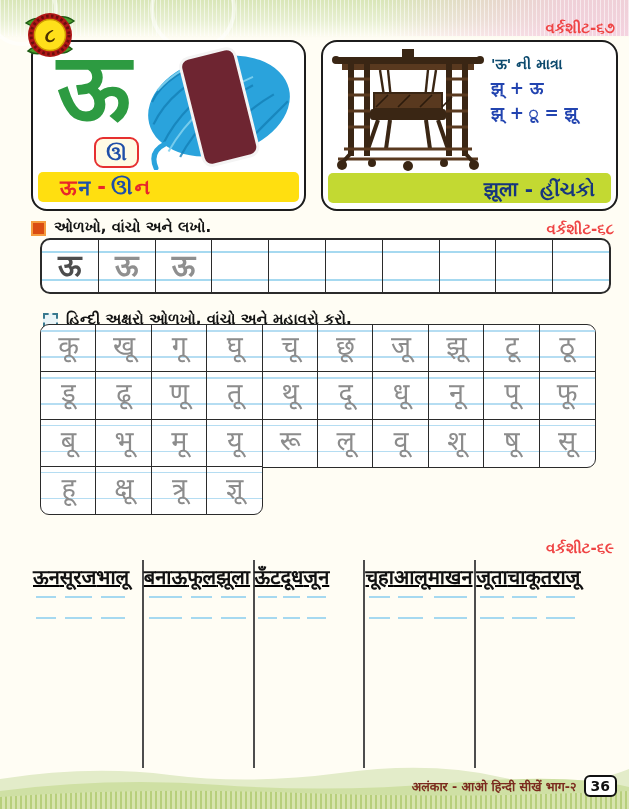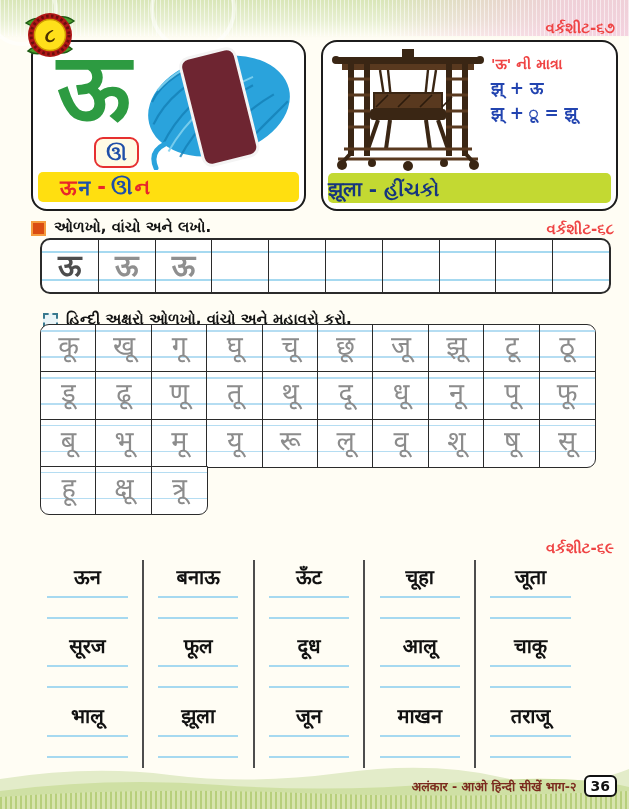--- a/index.html
+++ b/index.html
@@ -30,25 +30,25 @@
           font-weight:700;font-size:20px;color:#1f4fa8;box-sizing:border-box;}
   .yellow-banner{position:absolute;left:5px;right:5px;bottom:7px;height:30px;background:#ffdf10;
           border-radius:5px;display:flex;align-items:center;padding-left:22px;
           font-size:21px;font-weight:700;box-sizing:border-box;}
   .c-red{color:#e8262a;} .c-blue{color:#1f4fa8;}
   .yellow-banner span{margin-right:2px;}
 
   .yarn-img{position:absolute;right:3px;top:4px;}
   .swing-img{position:absolute;left:5px;top:3px;}
 
-  .matra-title{position:absolute;left:168px;top:11px;font-size:14.5px;font-weight:700;color:#ef4444;}
+  .matra-title{position:absolute;left:168px;top:11px;font-size:14.5px;font-weight:700;color:#0c4a6e;}
   .matra-eq{position:absolute;left:168px;font-size:17px;font-weight:700;color:#2244b0;}
   #eq1{top:34px;} #eq2{top:59px;}
   .green-banner{position:absolute;left:5px;right:5px;bottom:6px;height:30px;background:#c3d932;
-          border-radius:5px;display:flex;align-items:center;justify-content:flex-start;
+          border-radius:5px;display:flex;align-items:center;justify-content:flex-end;
           padding-right:16px;font-size:20px;font-weight:700;color:#16357e;box-sizing:border-box;}
 
   .ws{position:absolute;color:#ef4444;font-weight:700;font-size:15px;}
   #ws1{top:19px;right:14px;} #ws2{top:220px;right:15px;} #ws3{top:539px;right:15px;}
 
   .sect{position:absolute;left:31px;display:flex;align-items:flex-start;gap:8px;
         font-size:15px;font-weight:700;color:#131313;}
   #sect1{top:218px;} #sect2{top:310px;padding-left:12px;} #sect3{top:537px;}
   .bullet{width:11px;height:11px;margin-top:3px;flex:none;box-sizing:content-box;}
   #b1{background:#da4c12;border:2px solid #f59b3e;}
@@ -78,21 +78,21 @@
   .lcell span{position:relative;z-index:1;display:block;text-align:center;line-height:42px;
               font-size:27px;color:#8c8c8c;}
   .lr1 .lcell:first-child{border-top-left-radius:9px;}
   .lr1 .lcell:last-child{border-top-right-radius:9px;}
   .lr3 .lcell:last-child{border-bottom-right-radius:9px;}
   .lr4 .lcell:first-child{border-bottom-left-radius:9px;}
   .lr4 .lcell:last-child{border-bottom-right-radius:9px;}
 
   
   .words{position:absolute;left:33px;top:560px;width:552px;height:208px;display:flex;}
-  .wcol{flex:1;display:flex;flex-direction:column;border-right:2px solid #4d4d4d;}
+  .wcol{flex:1;display:flex;border-right:2px solid #4d4d4d;text-decoration:underline;}
   .wcol:last-child{border-right:none;}
   .wcell{height:69.3px;display:flex;flex-direction:column;align-items:center;}
   .wcell .w{font-size:20px;font-weight:700;color:#111;margin-top:5px;line-height:1.2;}
   .wline{width:74%;height:2px;background:#a6d9f0;}
   .wline.l1{margin-top:7px;} .wline.l2{margin-top:19px;}
 
   
   .footer{position:absolute;left:0;bottom:0;width:629px;height:48px;}
   .credit{position:absolute;right:12px;bottom:12px;display:flex;align-items:center;gap:7px;z-index:2;}
   .credit .txt{font-size:12.5px;font-weight:700;color:#7b2a1e;}
@@ -361,20 +361,23 @@
     <div class="lrow lr4">
       <div class="lcell">
           <span>हू</span>
         </div>
       <div class="lcell">
           <span>क्षू</span>
         </div>
       <div class="lcell">
           <span>त्रू</span>
         </div>
+      <div class="lcell">
+          <span>ज्ञू</span>
+        </div>
     </div>
   </div>
 
 
   <div class="words">
     <div class="wcol">
       <div class="wcell">
         <span class="w">ऊन</span>
         <div class="wline l1"></div>
         <div class="wline l2"></div>

